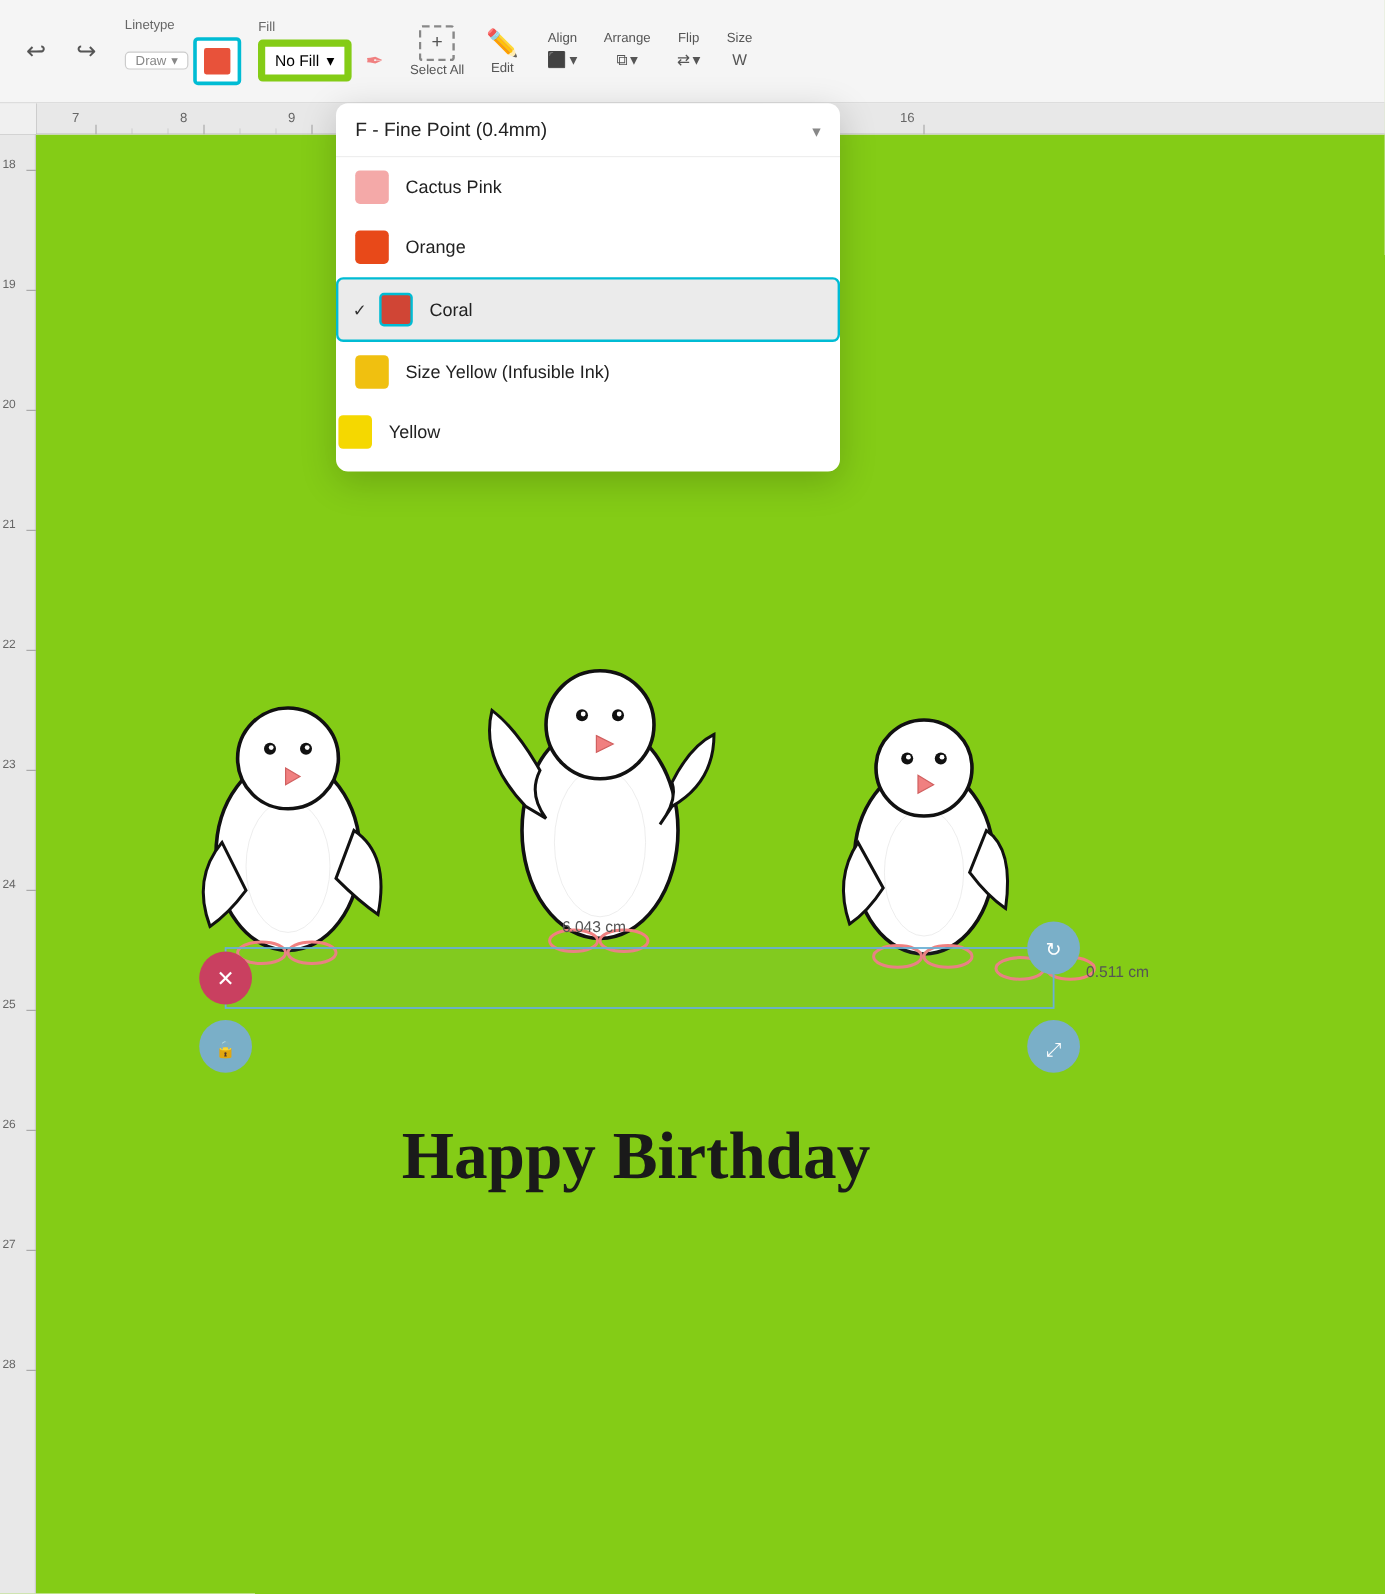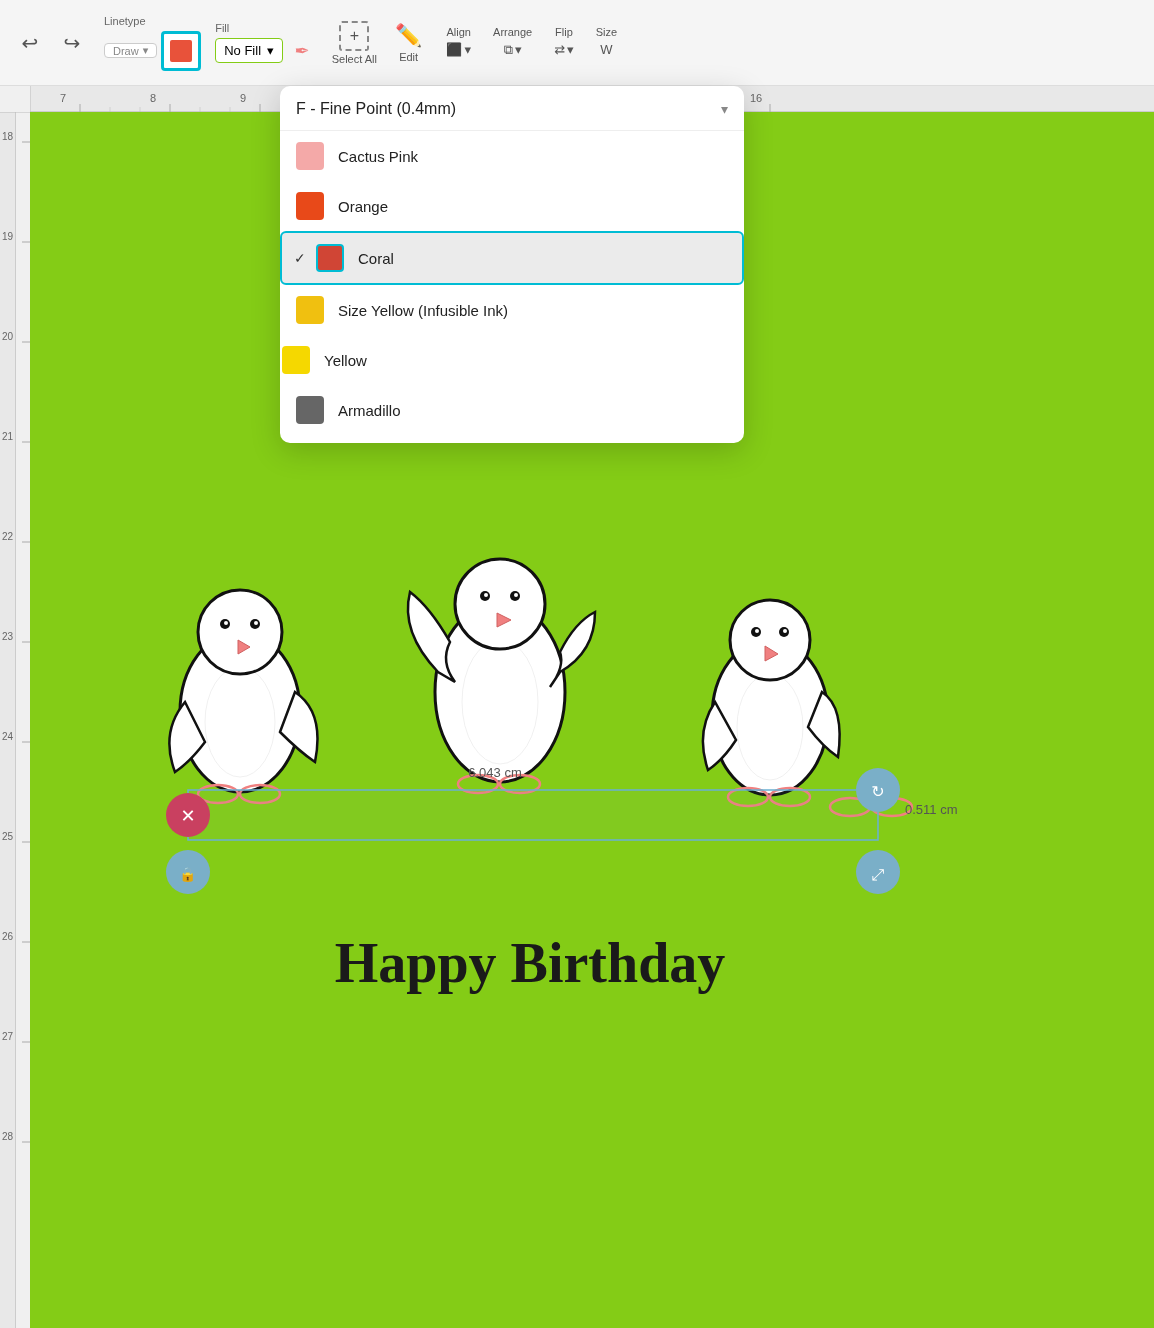--- a/index.html
+++ b/index.html
@@ -28,21 +28,21 @@
     .linetype-dropdown span { font-size: 11px; color: #888; }
     
     .coral-square-btn {
       width: 40px; height: 40px; background: #fff; border: 3px solid #00bcd4;
       border-radius: 4px; display: flex; align-items: center; justify-content: center; cursor: pointer;
     }
     .coral-square-inner {
       width: 22px; height: 22px; background: #e8523a; border-radius: 2px;
     }
     .fill-dropdown {
-      background: #fff; border: 1px solid #84cc16; border-radius: 4px;
+      background: #fff; border: 6px solid #84cc16; border-radius: 4px;
       padding: 4px 8px; font-size: 13px; display: flex; align-items: center; gap: 6px; cursor: pointer;
     }
     .pen-icon { font-size: 18px; color: #f08080; margin-left: 6px; }
     
     .toolbar-action { display: flex; flex-direction: column; align-items: center; gap: 2px; cursor: pointer; }
     .toolbar-action-label { font-size: 11px; color: #555; }
     .select-all-icon {
       width: 30px; height: 30px; border: 2px dashed #888; border-radius: 3px;
       display: flex; align-items: center; justify-content: center; font-size: 16px; color: #555;
     }
@@ -57,21 +57,21 @@
     }
 
     
     #canvas {
       position: absolute; top: 112px; left: 30px; right: 0; bottom: 0;
       background: #84cc16;
     }
 
     
     #dropdown-panel {
-      position: absolute; top: 86px; left: 280px; width: 464px;
+      position: absolute; top: 86px; left: 280px; width: 420px;
       background: #ffffff; border-radius: 10px;
       box-shadow: 0 8px 30px rgba(0,0,0,0.18);
       z-index: 100; padding: 0 0 8px 0; overflow: hidden;
     }
     .dp-header {
       display: flex; align-items: center; justify-content: space-between;
       padding: 14px 16px 12px 16px; border-bottom: 1px solid #eee;
     }
     .dp-title {
       font-size: 16px; color: #222; font-weight: 400;
@@ -90,21 +90,21 @@
     }
     .dp-item-label { font-size: 15px; color: #222; }
     .dp-checkmark { position: absolute; left: 12px; font-size: 14px; color: #333; }
 
     
     .ruler-top-container {
       position: absolute; top: 86px; left: 30px; right: 0; height: 26px;
       background: #e8e8e8; border-bottom: 1px solid #ccc; z-index: 5;
     }
     .ruler-left-container {
-      position: absolute; top: 112px; left: 0; width: 16px; bottom: 0;
+      position: absolute; top: 112px; left: 0; width: 30px; bottom: 0;
       background: #e8e8e8; border-right: 1px solid #ccc; z-index: 5;
     }
 
     
     #canvas-bg {
       position: absolute; top: 112px; left: 30px; right: 0; bottom: 0;
       background: #fff;
     }
   </style>
 </head>
@@ -264,24 +264,20 @@
         <span class="dp-item-label">Coral</span>
       </div>
       <div class="dp-item" style="padding-left: 16px;">
         <div class="dp-color-swatch" style="background: rgb(240, 192, 16);"></div>
         <span class="dp-item-label">Size Yellow (Infusible Ink)</span>
       </div>
       <div class="dp-item" style="padding-left: 2px;">
         <div class="dp-color-swatch" style="background: rgb(245, 216, 0);"></div>
         <span class="dp-item-label">Yellow</span>
       </div>
-      <div class="dp-item" style="padding-left: 16px;">
-        <div class="dp-color-swatch" style="background: rgb(102, 102, 102);"></div>
-        <span class="dp-item-label">Armadillo</span>
-      </div>
     </div>
 </div>
 
 <div id="canvas">
 
   <svg id="main-svg" width="1124" height="1100" style="position:absolute;top:0;left:0;">
 
     <g transform="translate(130, 480)">
 
       <ellipse cx="80" cy="120" rx="60" ry="80" fill="white" stroke="#111" stroke-width="3"></ellipse>

